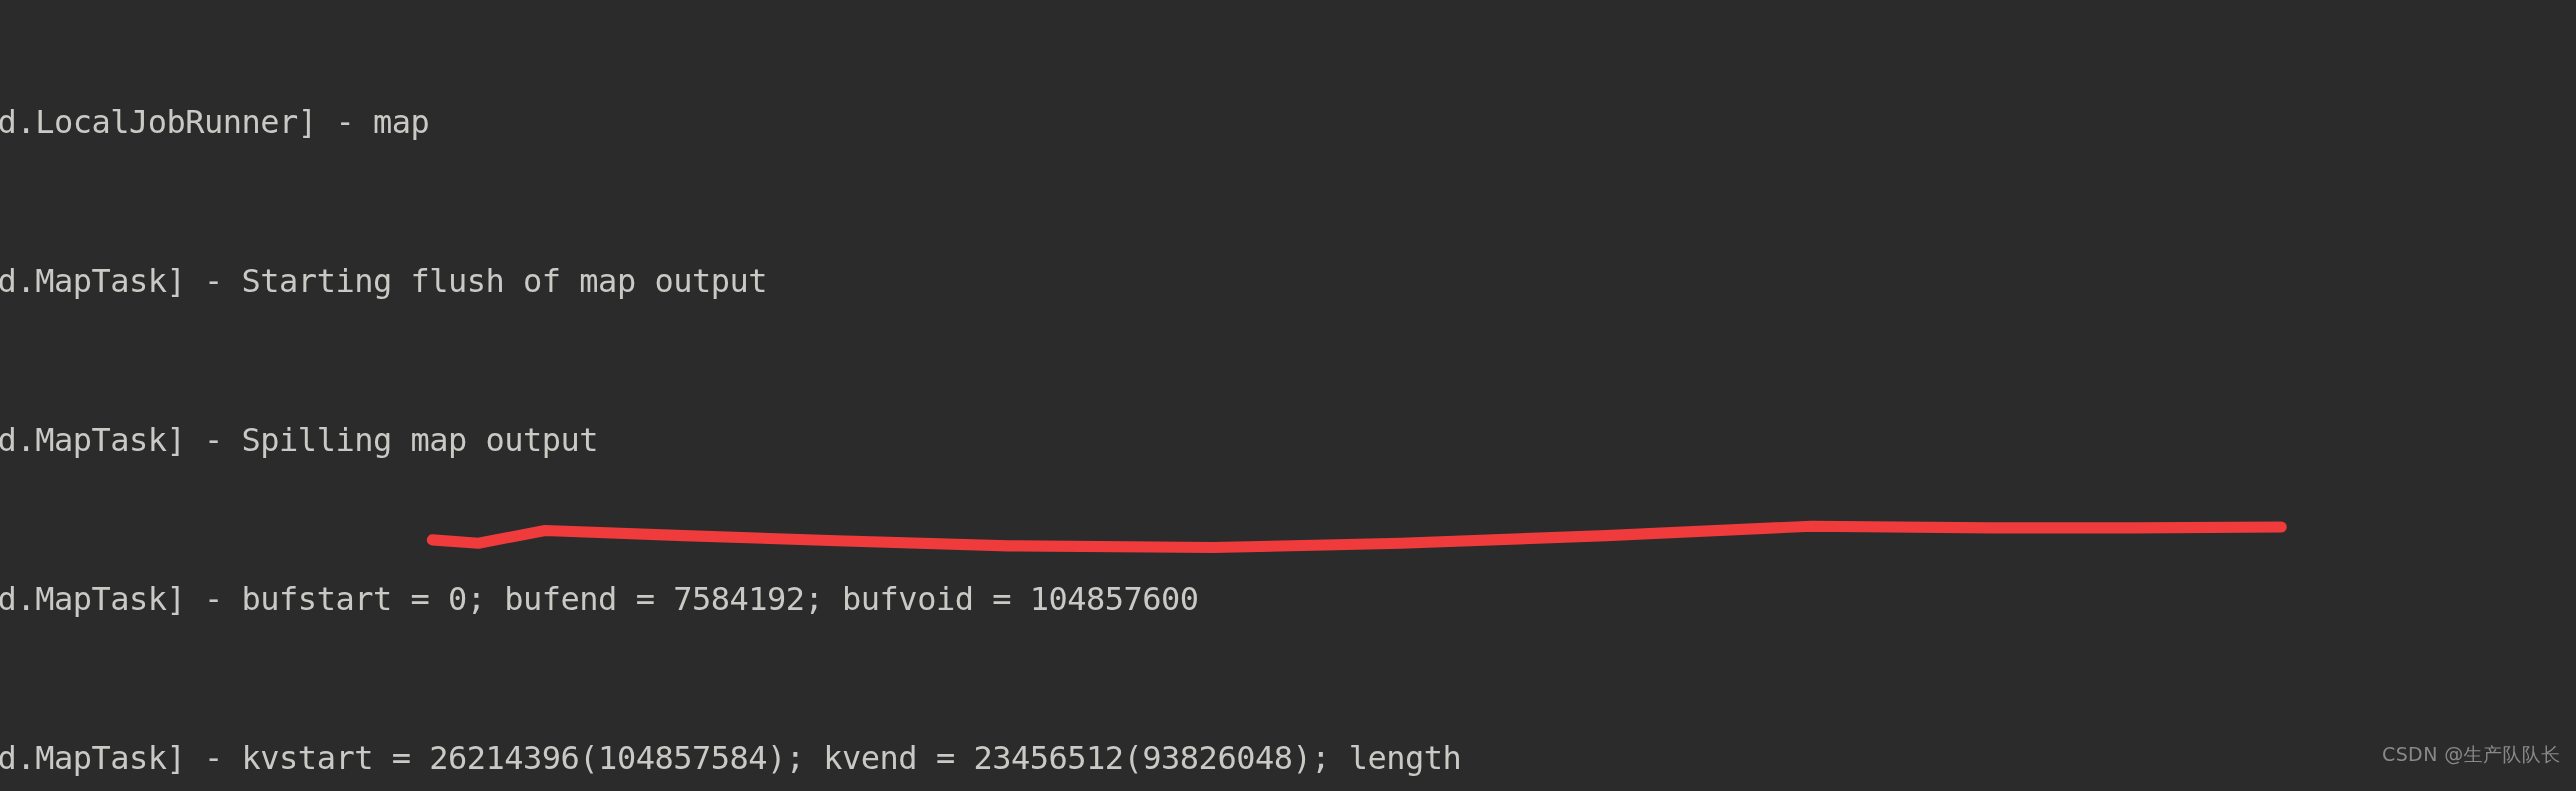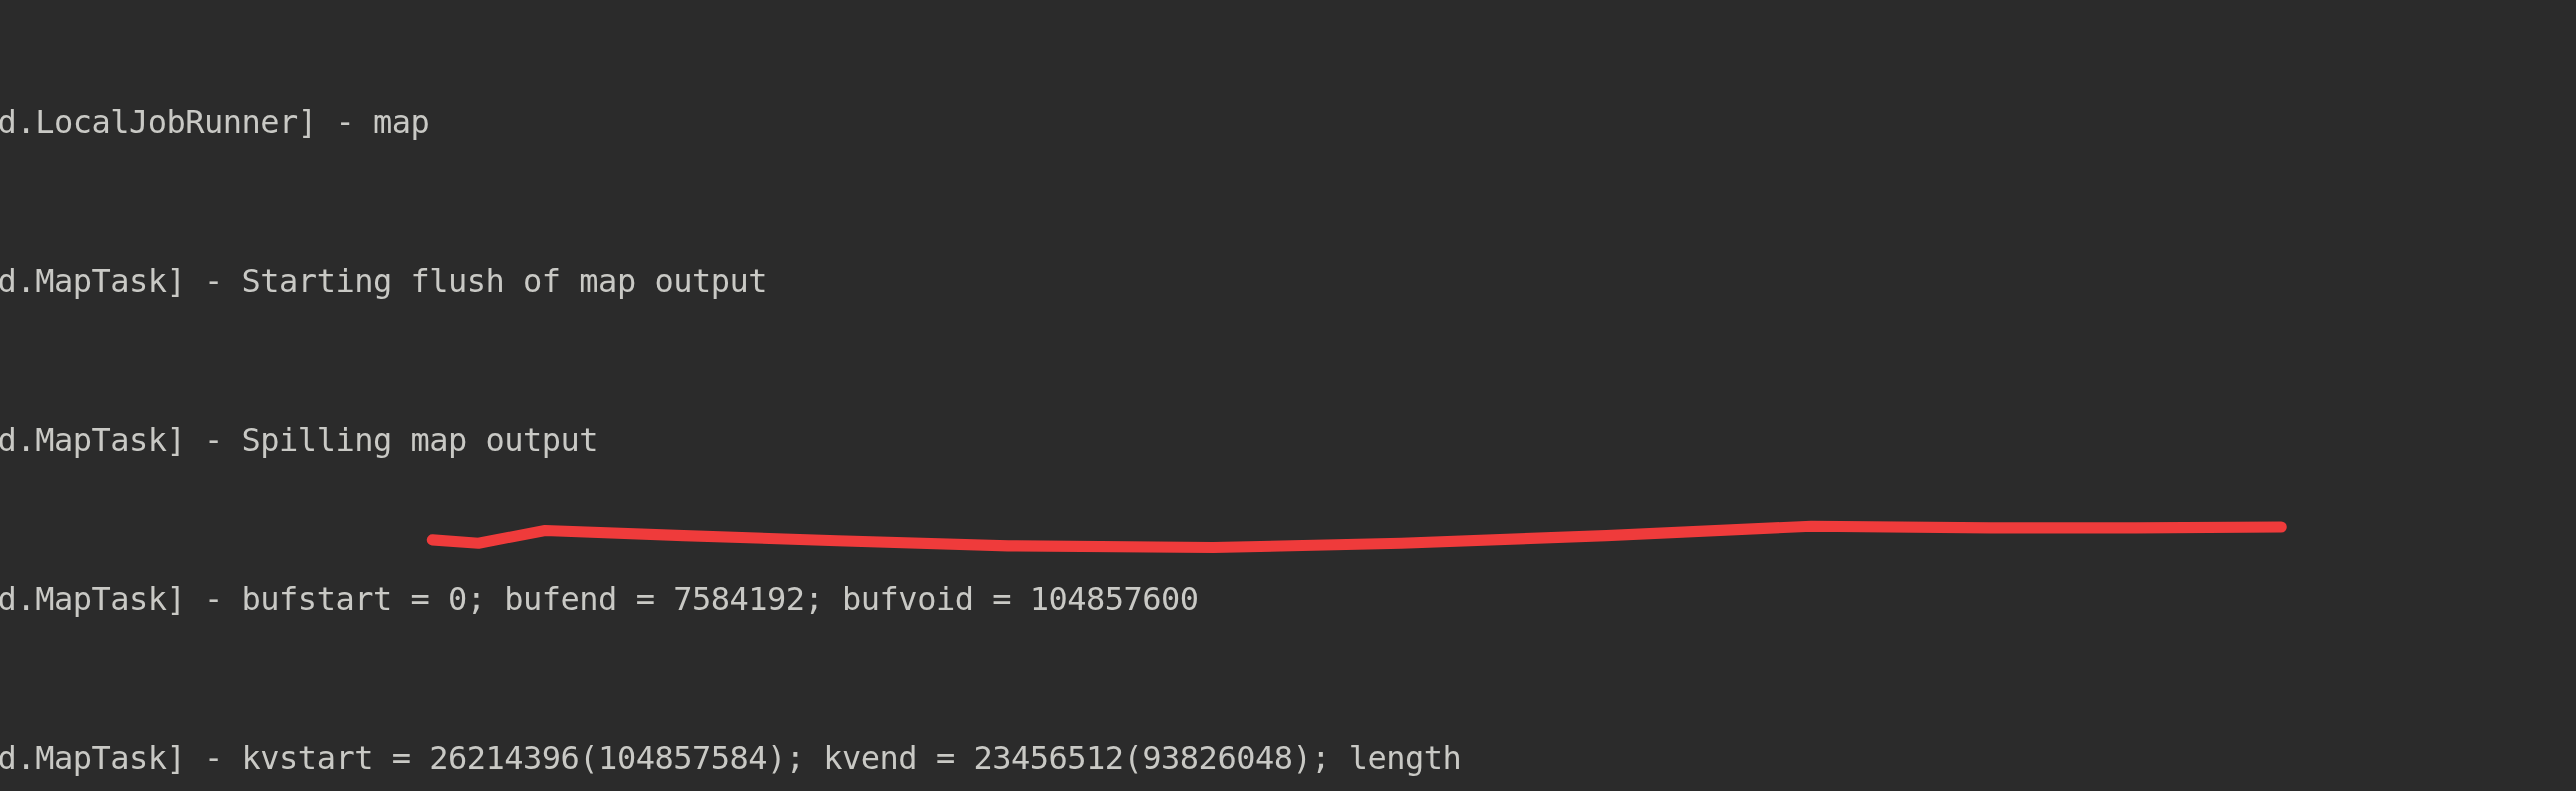--- a/index.html
+++ b/index.html
@@ -70,15 +70,16 @@
     
     
     
     
   </div>
 
   <svg id="annotation" viewBox="0 0 3015 926" preserveAspectRatio="none">
     <polyline fill="none" stroke="#ef3b3b" stroke-width="13" stroke-linecap="round" stroke-linejoin="round" points="506,632 560,636 638,621 800,627 980,633 1180,639 1420,641 1640,636 1880,627 2120,616 2330,618 2500,618 2670,617"></polyline>
   </svg>
 
+  <div id="watermark">CSDN @生产队队长</div>
 
 </div>
 
 
 </body></html>

